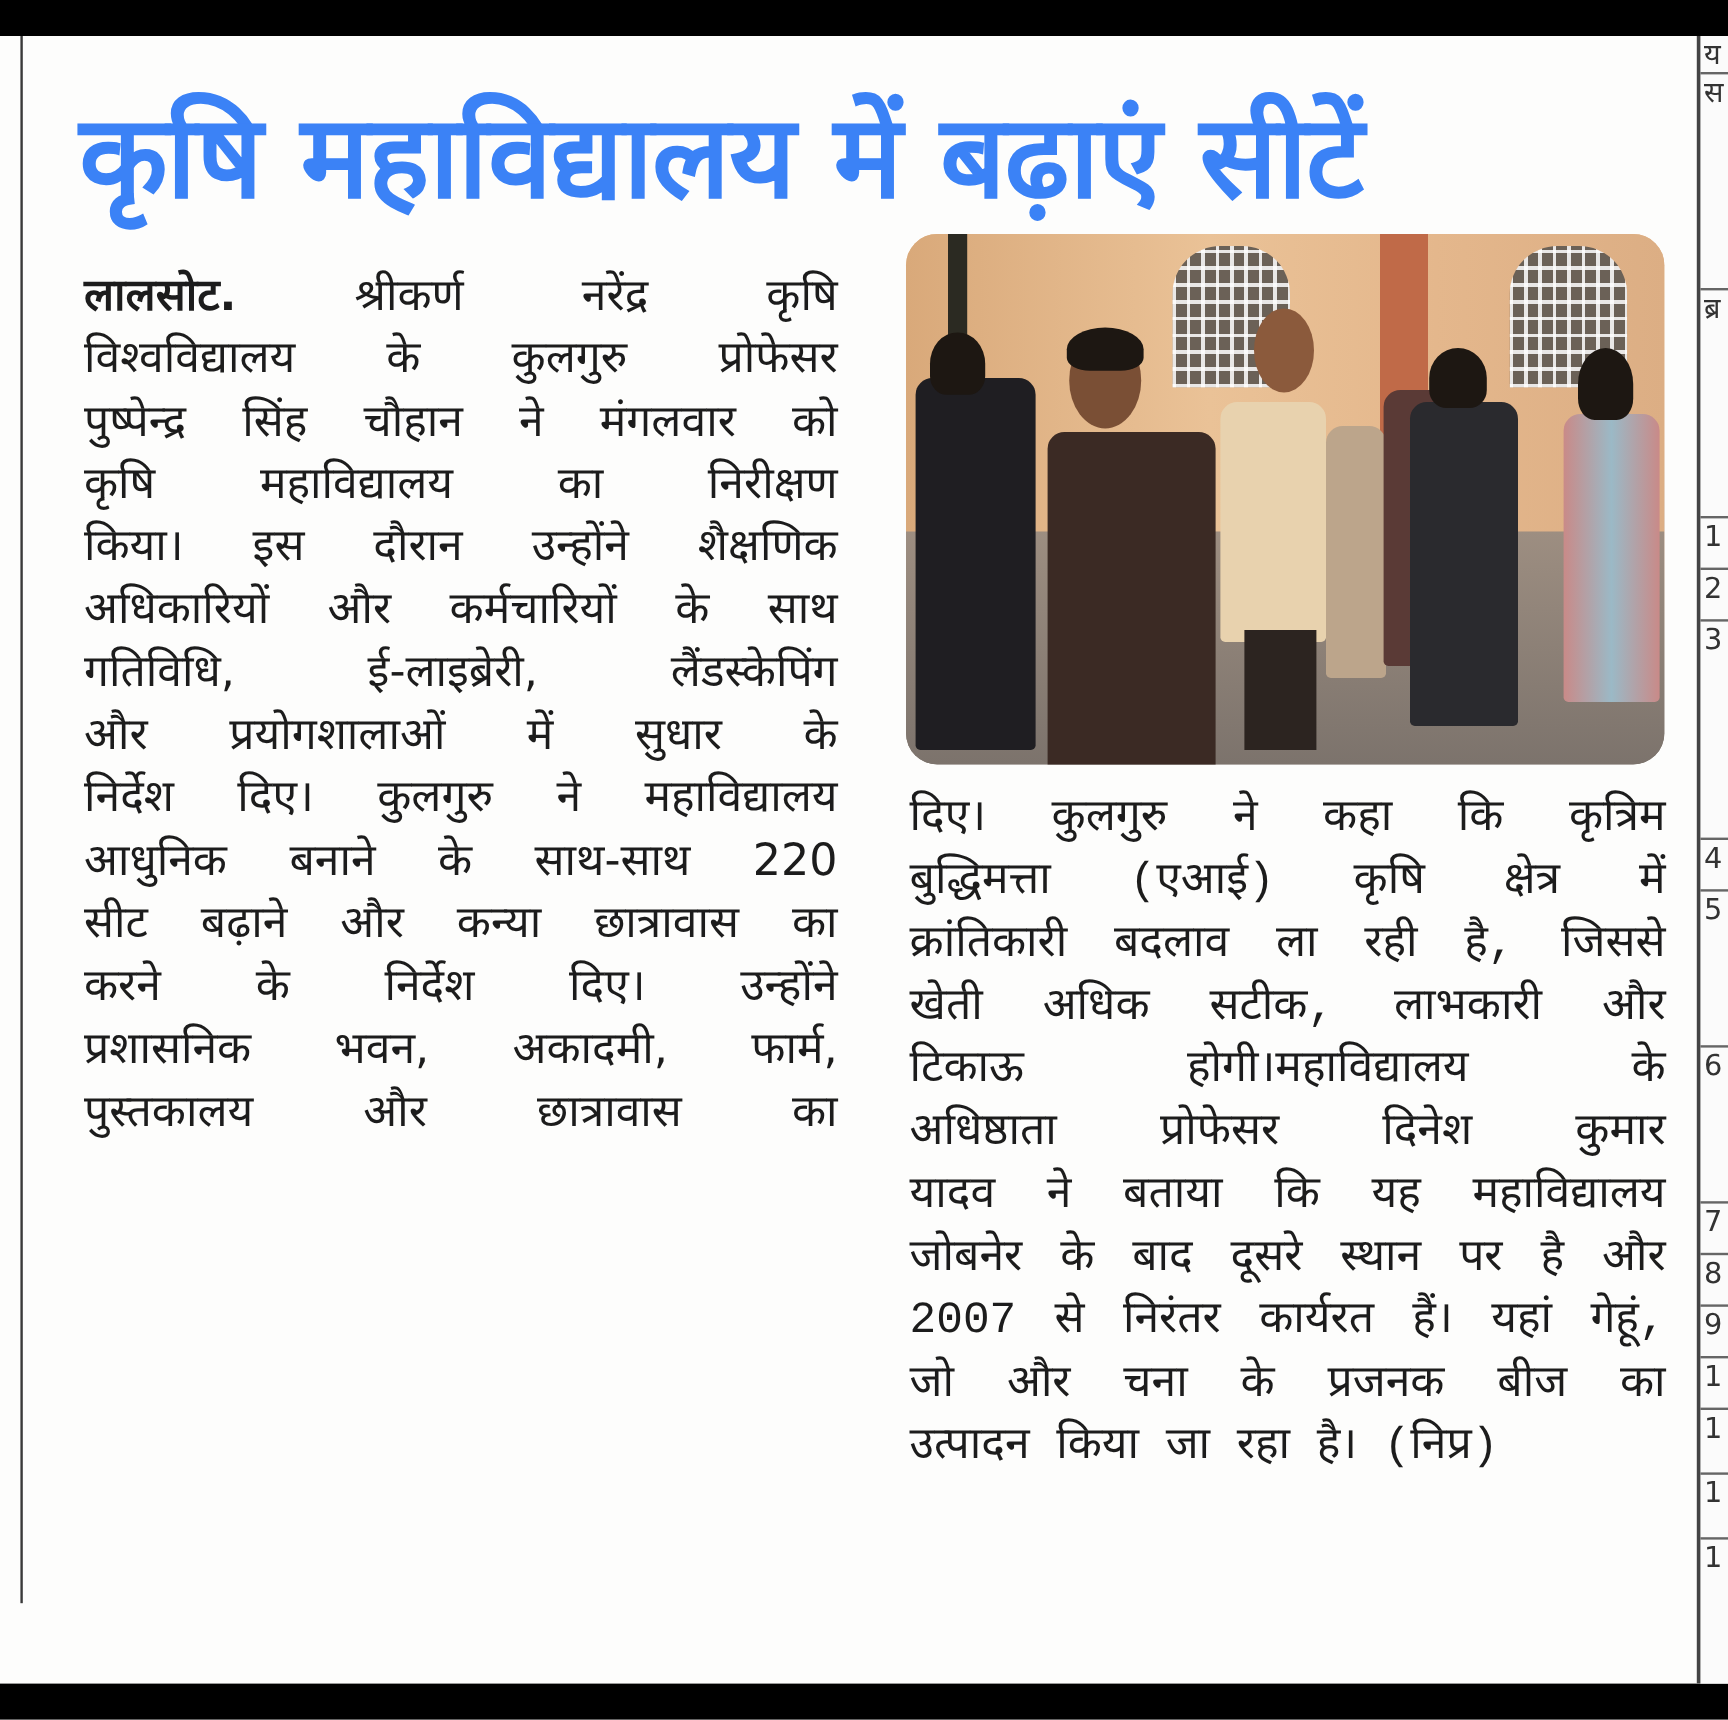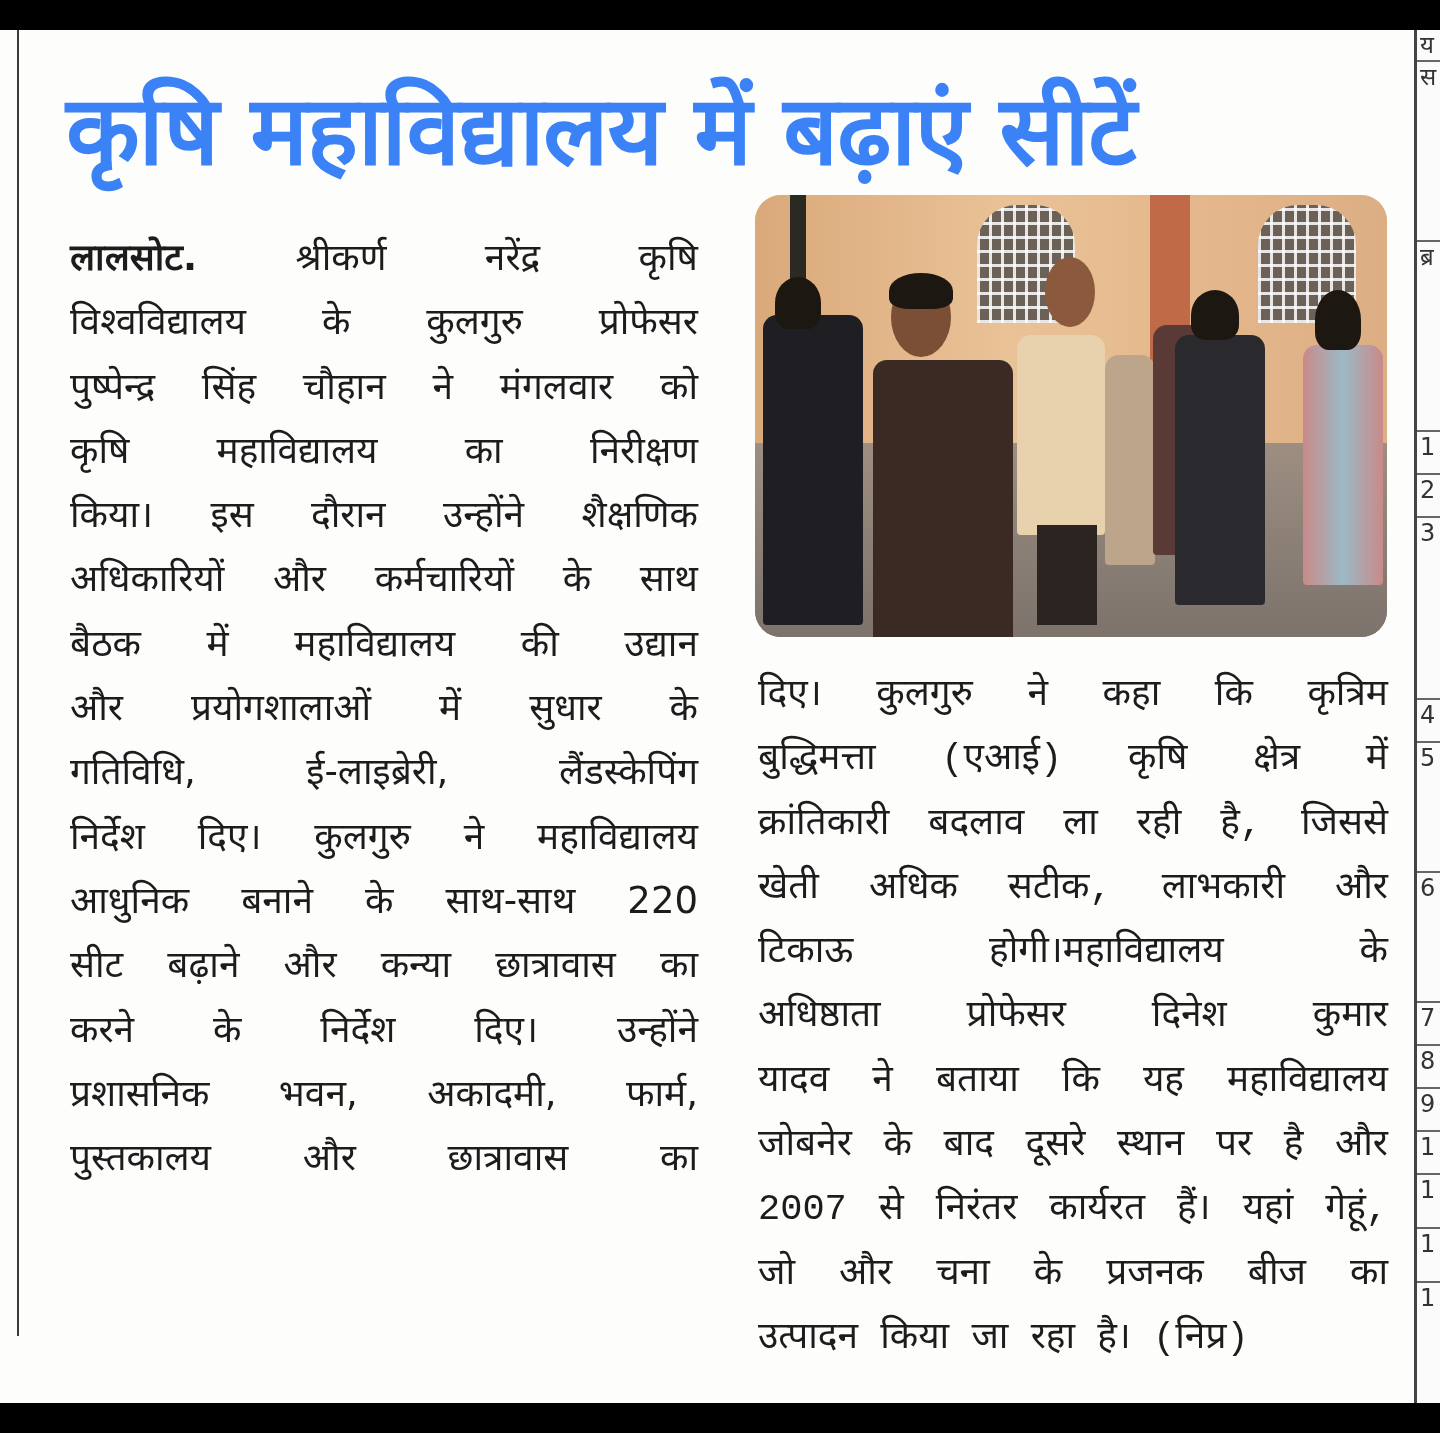--- a/index.html
+++ b/index.html
@@ -17,21 +17,21 @@
   .headline {
     position: absolute; left: 66px; top: 36px; width: 1320px; height: 130px;
     font-family: "DejaVu Sans", sans-serif; font-weight: bold;
     font-size: 96px; line-height: 130px; letter-spacing: -1px; color: #3b82f6;
     white-space: nowrap;
   }
   .col {
     position: absolute; font-size: 37px; line-height: 52.3px; color: #1c1c1c;
     text-align: justify; text-align-last: justify;
   }
-  .col .line { display: block; height: 52.3px; white-space: nowrap; overflow: visible; text-align: justify; text-align-last: justify; margin-top: 12px; }
+  .col .line { display: block; height: 52.3px; white-space: nowrap; overflow: visible; text-align: justify; text-align-last: justify; }
   .col .line.last { text-align-last: left; }
   .col-left { left: 70px; top: 190px; width: 628px; }
   .col-right { left: 758px; top: 627px; width: 630px; font-family: Liberation Mono, monospace; }
   .dateline { font-weight: bold; }
   .photo {
     position: absolute; left: 755px; top: 165px; width: 632px; height: 442px;
     border-radius: 26px; overflow: hidden;
     background: linear-gradient(180deg, #e6b98a 0%, #dcae80 40%, #b79a82 62%, #8f8276 80%, #7d746c 100%);
   }
   .photo .wall-band { position: absolute; left: 0; top: 0; width: 100%; height: 56%; background: linear-gradient(90deg, #d9a97a, #eac297 40%, #e4b78c 70%, #dcae84); }
@@ -64,23 +64,22 @@
 
   <div class="headline">कृषि महाविद्यालय में बढ़ाएं सीटें</div>
 
   <div class="col col-left">
     <span class="line"><span class="dateline">लालसोट.</span><span> श्रीकर्ण नरेंद्र कृषि</span></span>
     <span class="line">विश्वविद्यालय के कुलगुरु प्रोफेसर</span>
     <span class="line">पुष्पेन्द्र सिंह चौहान ने मंगलवार को</span>
     <span class="line">कृषि महाविद्यालय का निरीक्षण</span>
     <span class="line">किया। इस दौरान उन्होंने शैक्षणिक</span>
     <span class="line">अधिकारियों और कर्मचारियों के साथ</span>
-    <span class="line">बैठक में महाविद्यालय की उद्यान</span>
+    <span class="line">गतिविधि, ई-लाइब्रेरी, लैंडस्केपिंग</span>
     <span class="line">और प्रयोगशालाओं में सुधार के</span>
-    <span class="line">गतिविधि, ई-लाइब्रेरी, लैंडस्केपिंग</span>
     <span class="line">निर्देश दिए। कुलगुरु ने महाविद्यालय</span>
     <span class="line">आधुनिक बनाने के साथ-साथ 220</span>
     <span class="line">सीट बढ़ाने और कन्या छात्रावास का</span>
     <span class="line">करने के निर्देश दिए। उन्होंने</span>
     <span class="line">प्रशासनिक भवन, अकादमी, फार्म,</span>
     <span class="line">पुस्तकालय और छात्रावास का</span>
   </div>
 
   <div class="photo">
     <div class="wall-band"></div>

